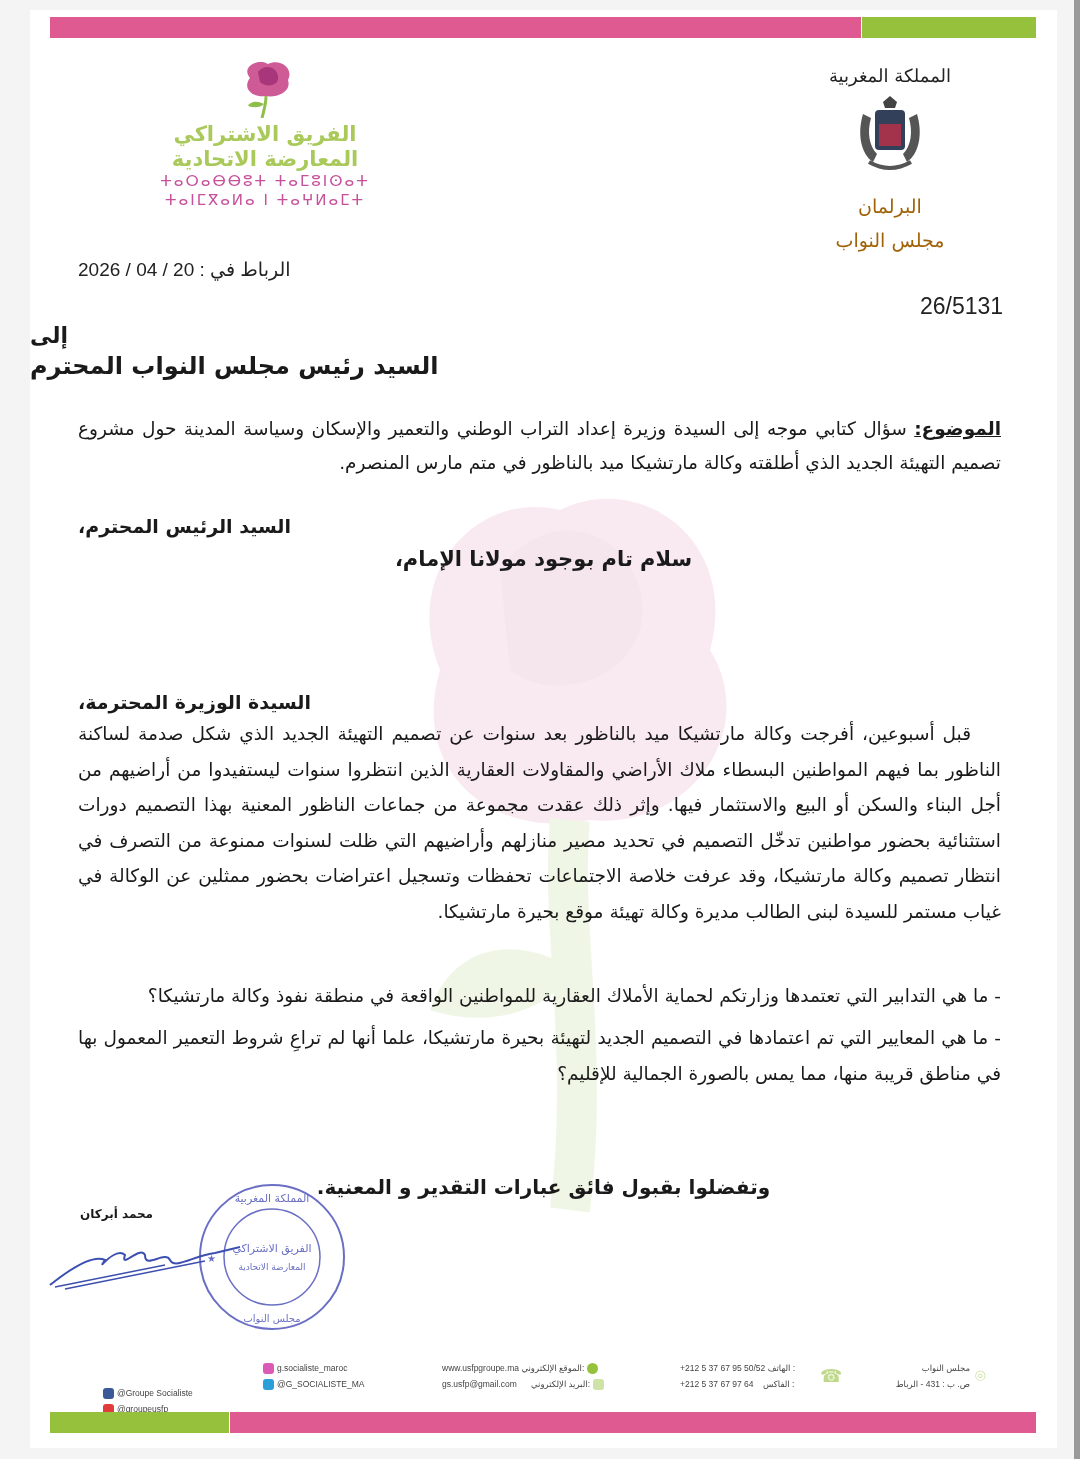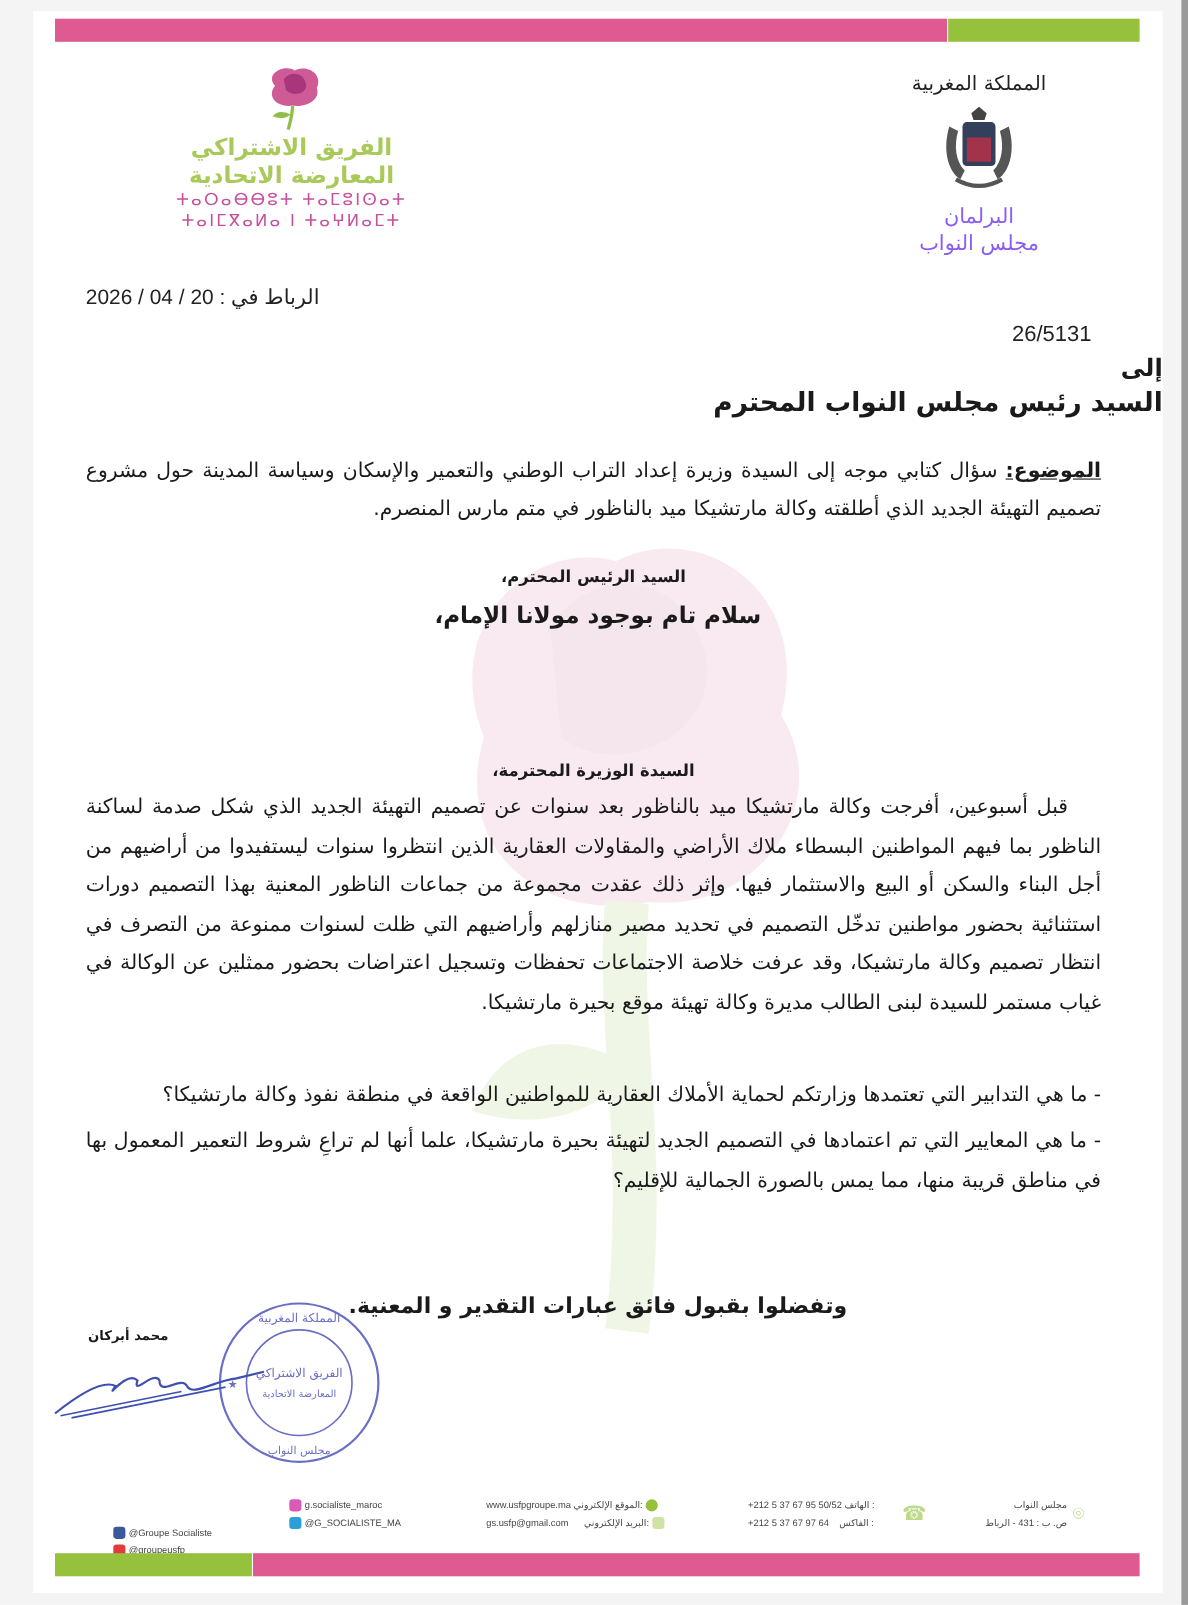--- a/index.html
+++ b/index.html
@@ -23,33 +23,33 @@
     
     .party-logo { position:absolute; left:130px; top:48px; width:210px; text-align:center; }
     .rose { width:70px; height:60px; margin:0 auto; position:relative; }
     .party-name { color:#a9c95a; font-weight:bold; font-size:21px; line-height:25px; direction:rtl; }
     .party-tif { color:#c7509a; font-size:15px; letter-spacing:2px; line-height:19px; font-family:"DejaVu Sans", sans-serif; }
 
     
     .kingdom { position:absolute; left:760px; top:55px; width:200px; text-align:center; direction:rtl; }
     .kingdom .k-title { font-family:"DejaVu Serif", serif; font-size:18px; color:#222; }
     .coat { width:70px; height:80px; margin:8px auto 6px; }
-    .kingdom .k-sub { font-family:"DejaVu Serif", serif; font-size:19px; color:#8b5cf6; line-height:24px; }
+    .kingdom .k-sub { font-family:"DejaVu Serif", serif; font-size:19px; color:#a16207; line-height:24px;margin-top:10px; }
 
     .date-line { position:absolute; left:48px; top:248px; font-size:19px; direction:rtl; color:#222; font-family:"Liberation Sans", sans-serif; }
-    .ref-no { position:absolute; left:890px; top:283px; font-size:20px; color:#222; font-family:"Liberation Sans", sans-serif; }
+    .ref-no { position:absolute; left:890px; top:283px; font-size:23px; color:#222; font-family:"Liberation Sans", sans-serif; }
 
-    .to-block { position:absolute; left:0; width:1027px; top:312px; text-align:right; direction:rtl; font-weight:bold; }
+    .to-block { position:absolute; left:0; width:1027px; top:312px; text-align:left; direction:rtl; font-weight:bold; }
     .to-block .to { font-size:22px; line-height:28px; }
     .to-block .rcpt { font-size:24px; line-height:32px; }
 
     .subject { position:absolute; left:48px; top:402px; width:923px; font-size:18.5px; line-height:34px; direction:rtl; text-align:justify; text-align-last:right; }
     .subject .lbl { font-weight:bold; text-decoration:underline; }
 
-    .greet { position:absolute; left:48px; width:923px; direction:rtl; text-align:center; font-weight:bold; font-size:15px; }
+    .greet { position:absolute; left:48px; width:923px; direction:rtl; text-align:left; font-weight:bold; font-size:19px; }
     .salam { position:absolute; left:0; width:1027px; top:537px; text-align:center; direction:rtl; font-weight:bold; font-size:21px; }
     .para { position:absolute; left:48px; width:923px; direction:rtl; font-size:18.5px; line-height:35.5px; text-align:justify; text-align-last:right; }
     .para .indent { display:inline-block; width:30px; }
 
     .closing { position:absolute; left:0; width:1027px; top:1165px; text-align:center; direction:rtl; font-weight:bold; font-size:20px; }
     .signer { position:absolute; left:50px; top:1197px; font-weight:bold; font-size:12px; direction:rtl; }
     .stamp { position:absolute; left:165px; top:1170px; width:155px; height:155px; }
     .signature { position:absolute; left:15px; top:1215px; width:200px; height:80px; }
 
     

